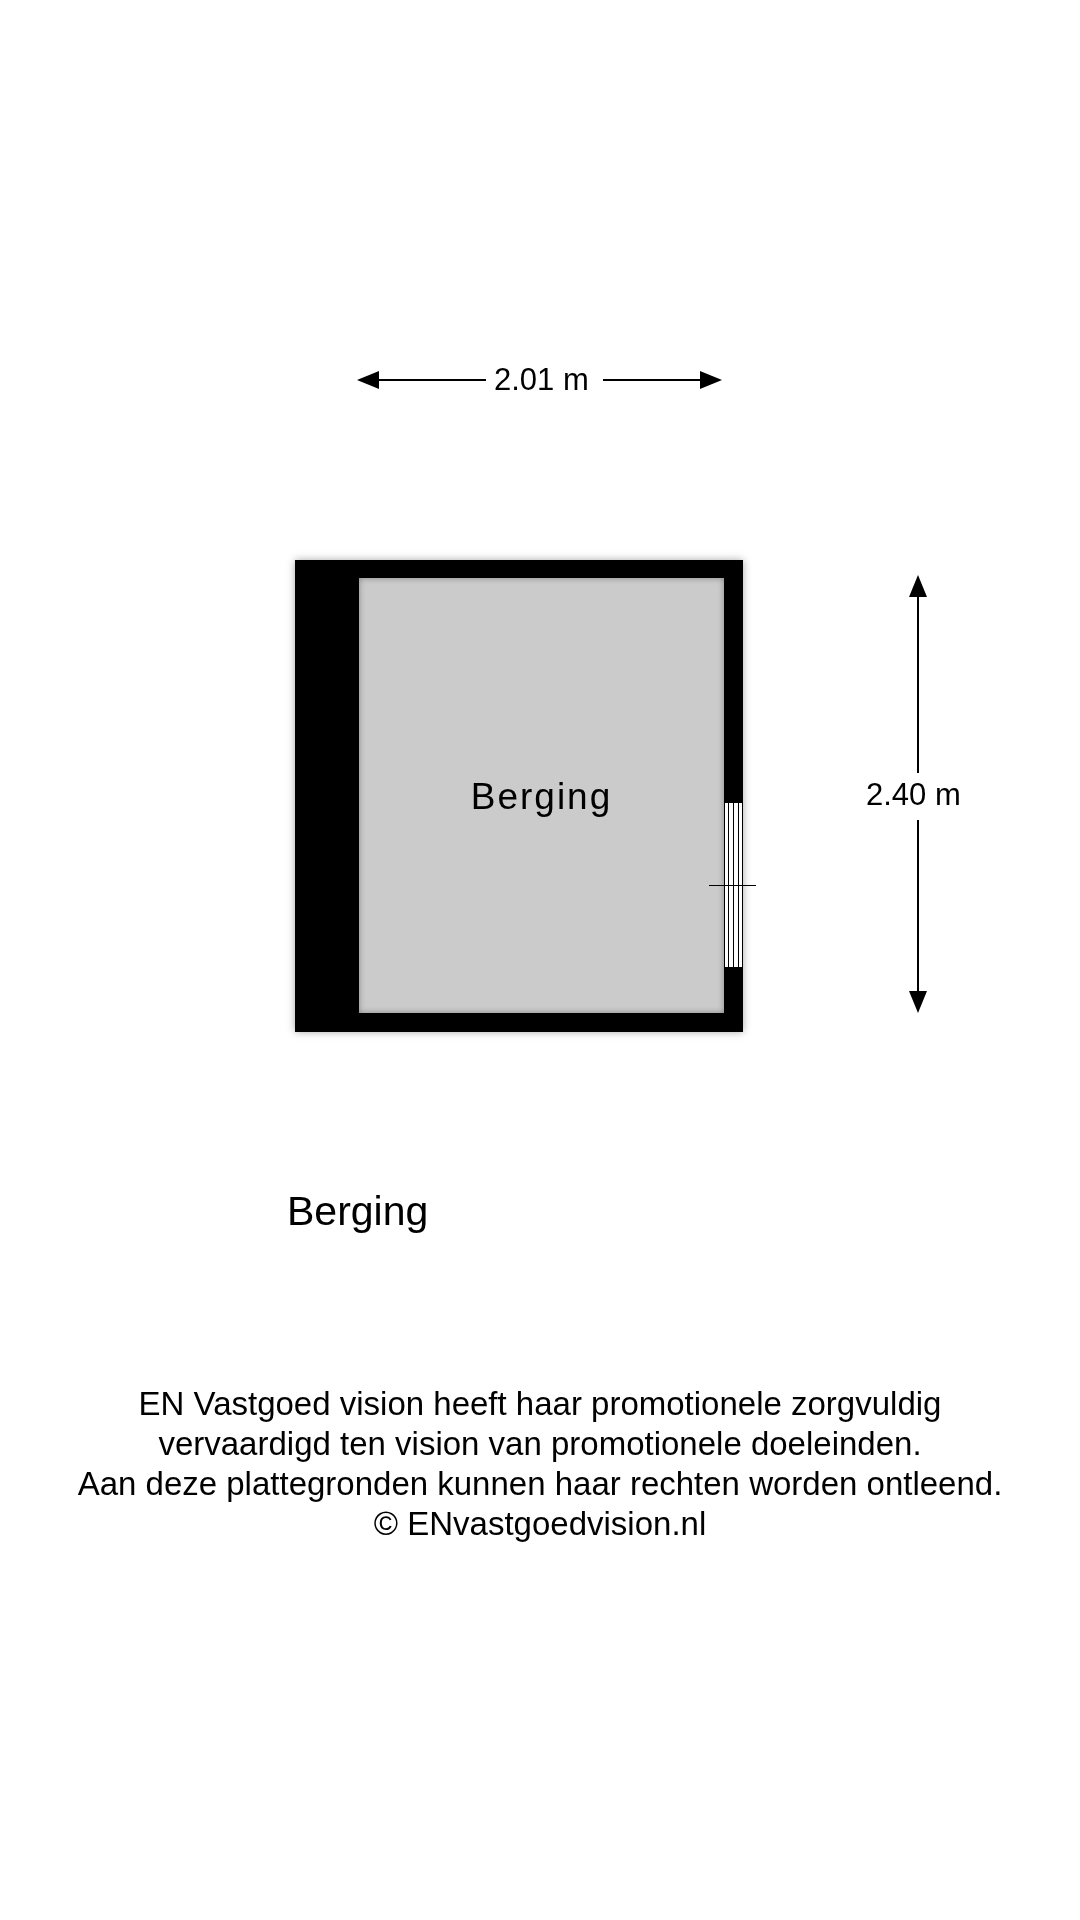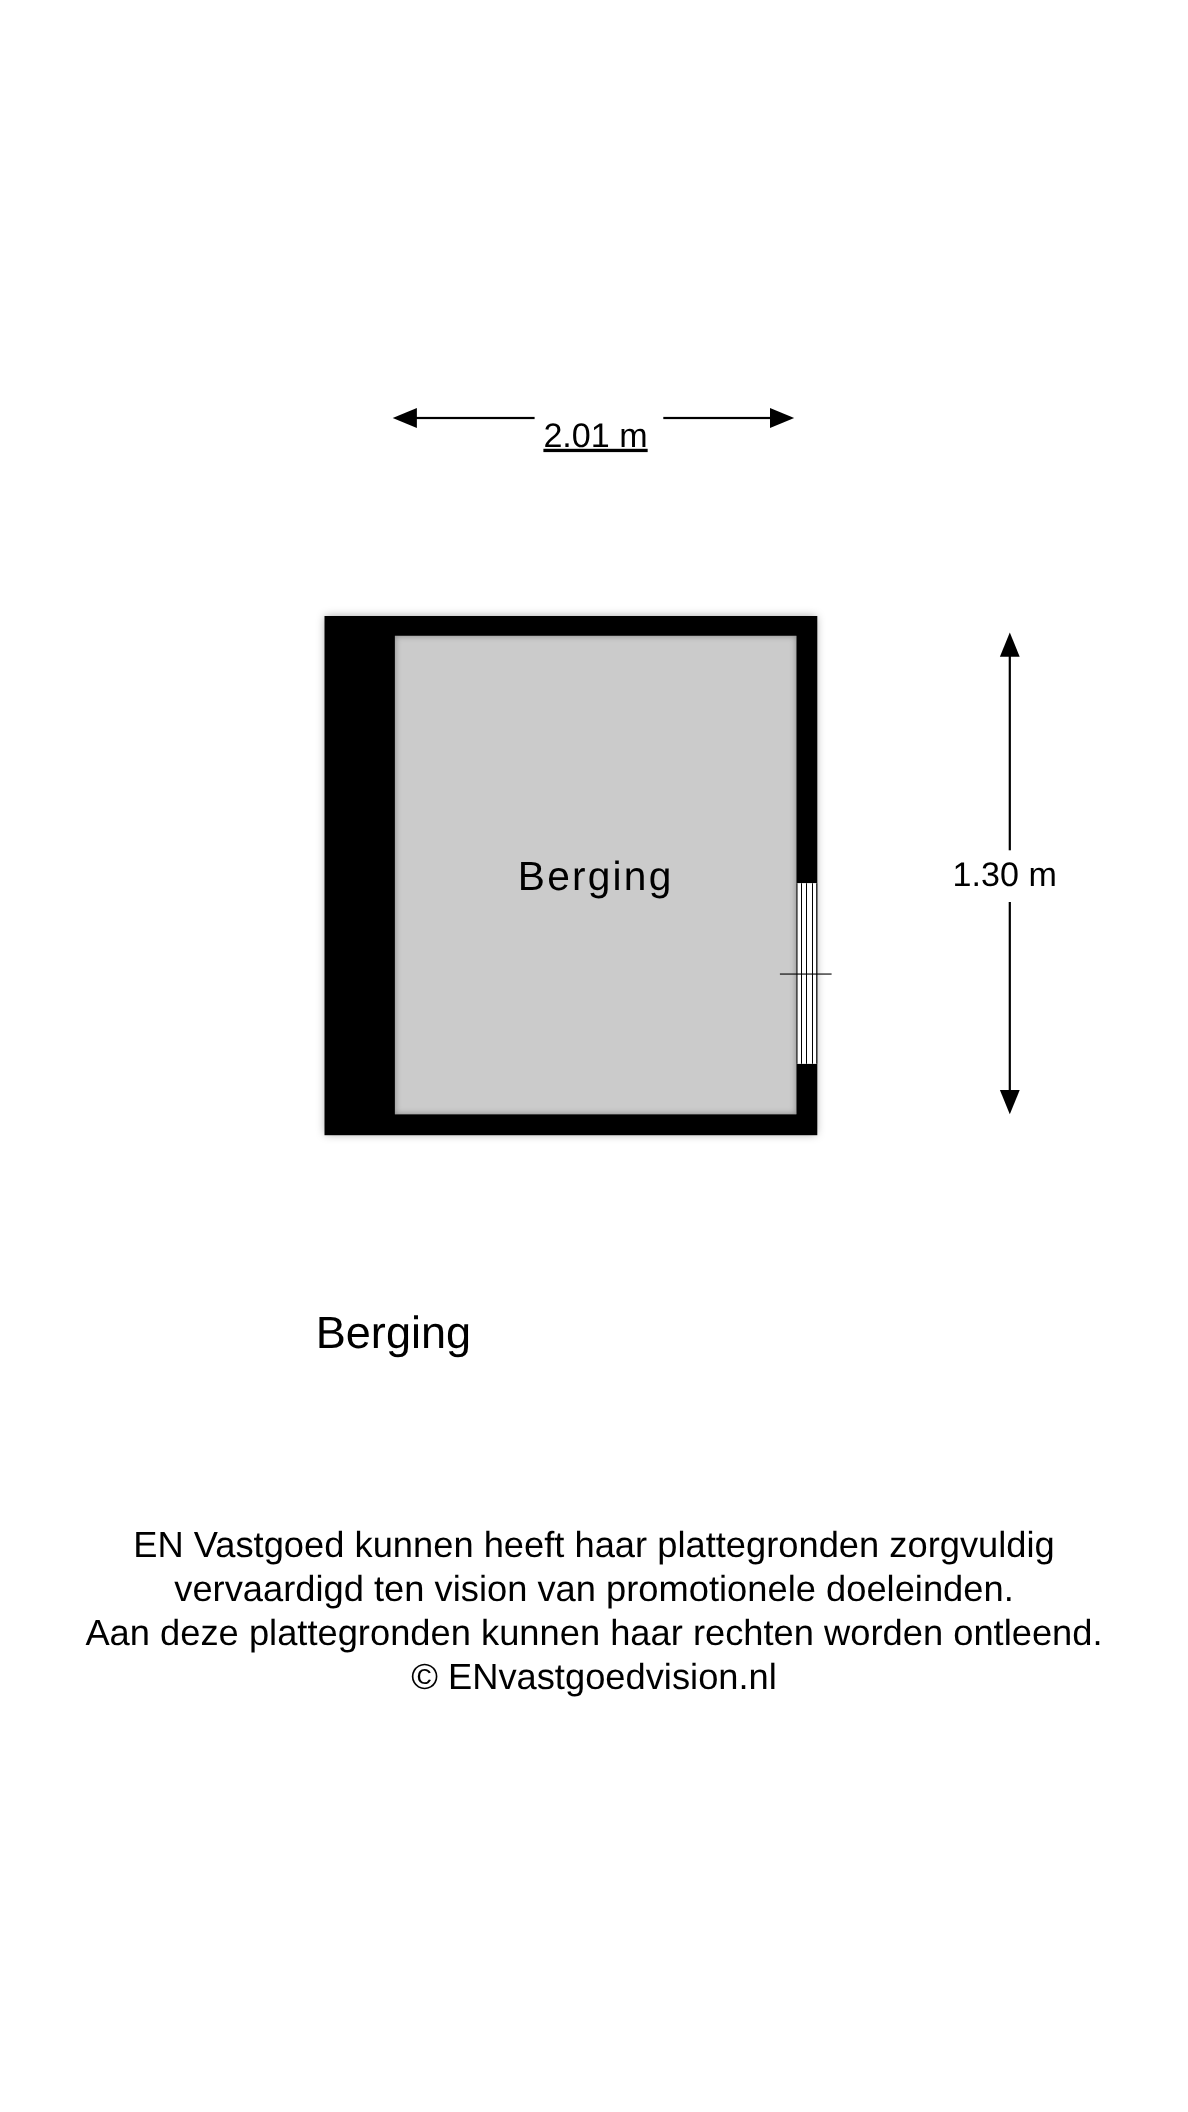--- a/index.html
+++ b/index.html
@@ -22,41 +22,41 @@
   .win-tick{position:absolute;left:414px;top:325px;width:47px;height:1px;background:#000;}
   .title{left:287px;top:1186px;font-size:41px;line-height:50px;}
   .footer{left:0;top:1384px;width:1080px;text-align:center;font-size:33px;line-height:40px;}
 </style>
 </head>
 <body>
 
 <div class="abs dim-h">
   <div class="arrow-l"></div>
   <div class="line" style="left:10px;width:160px;"></div>
-  <div class="dim-label" style="left:129px;top:16px;padding:0 8px;text-decoration:underline;">2.01 m</div>
+  <div class="dim-label" style="left:129px;top:0;padding:0 8px;">2.01 m</div>
   <div class="line" style="left:246px;width:110px;"></div>
   <div class="arrow-r"></div>
 </div>
 
 <div class="abs plan">
   <div class="room">
     <div class="room-label">Berging</div>
   </div>
   <div class="window"></div>
   <div class="win-tick"></div>
 </div>
 
 <div class="abs dim-v">
   <div class="arrow-u"></div>
   <div class="vline" style="top:10px;height:200px;"></div>
-  <div class="dim-label" style="left:-32px;top:198px;padding:2px 0;">1.30 m</div>
+  <div class="dim-label" style="left:-32px;top:198px;padding:2px 0;">2.40 m</div>
   <div class="vline" style="top:245px;height:185px;"></div>
   <div class="arrow-d"></div>
 </div>
 
 <div class="abs title">Berging</div>
 
 <div class="abs footer">
-  <div>EN Vastgoed kunnen heeft haar plattegronden zorgvuldig</div>
+  <div>EN Vastgoed vision heeft haar promotionele zorgvuldig</div>
   <div>vervaardigd ten vision van promotionele doeleinden.</div>
   <div>Aan deze plattegronden kunnen haar rechten worden ontleend.</div>
   <div>© ENvastgoedvision.nl</div>
 </div>
 
 </body></html>

